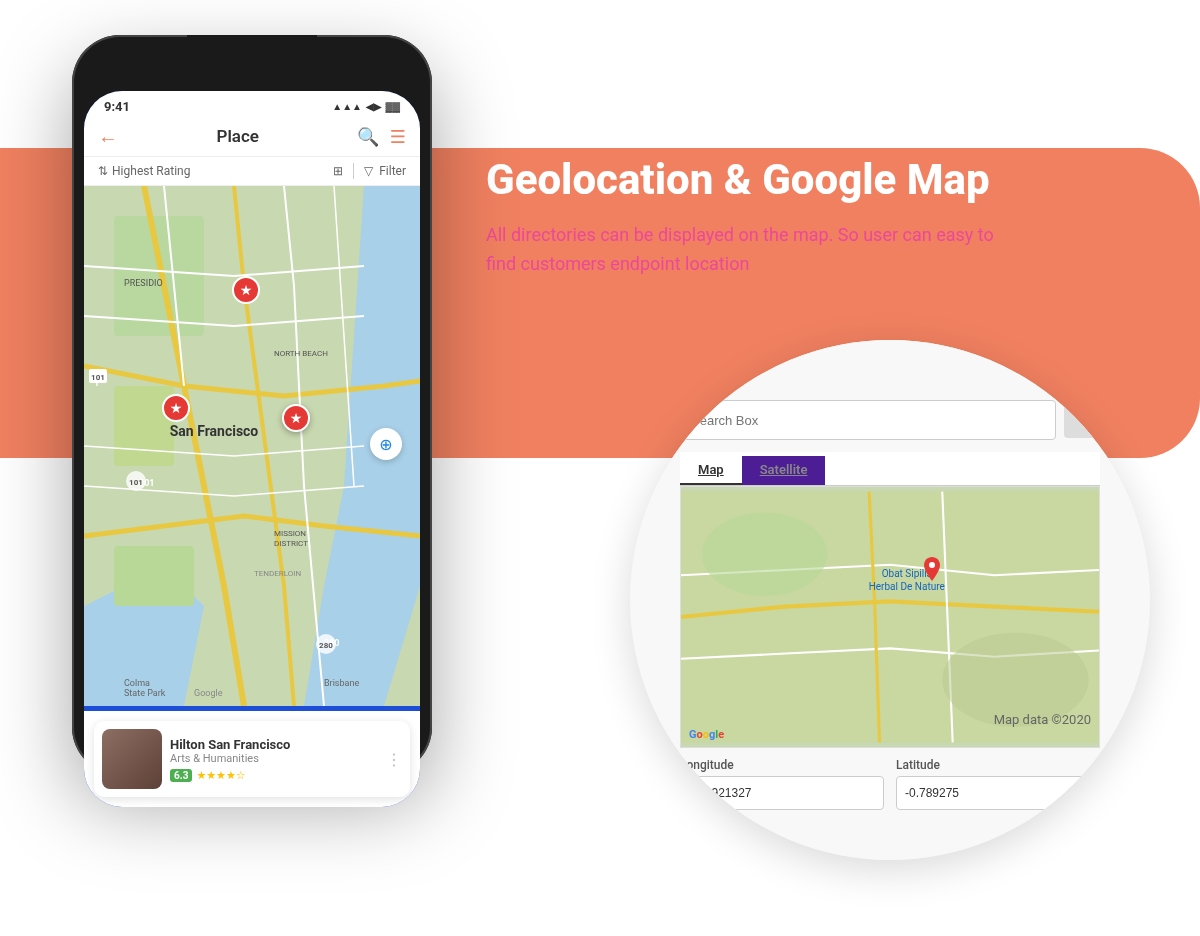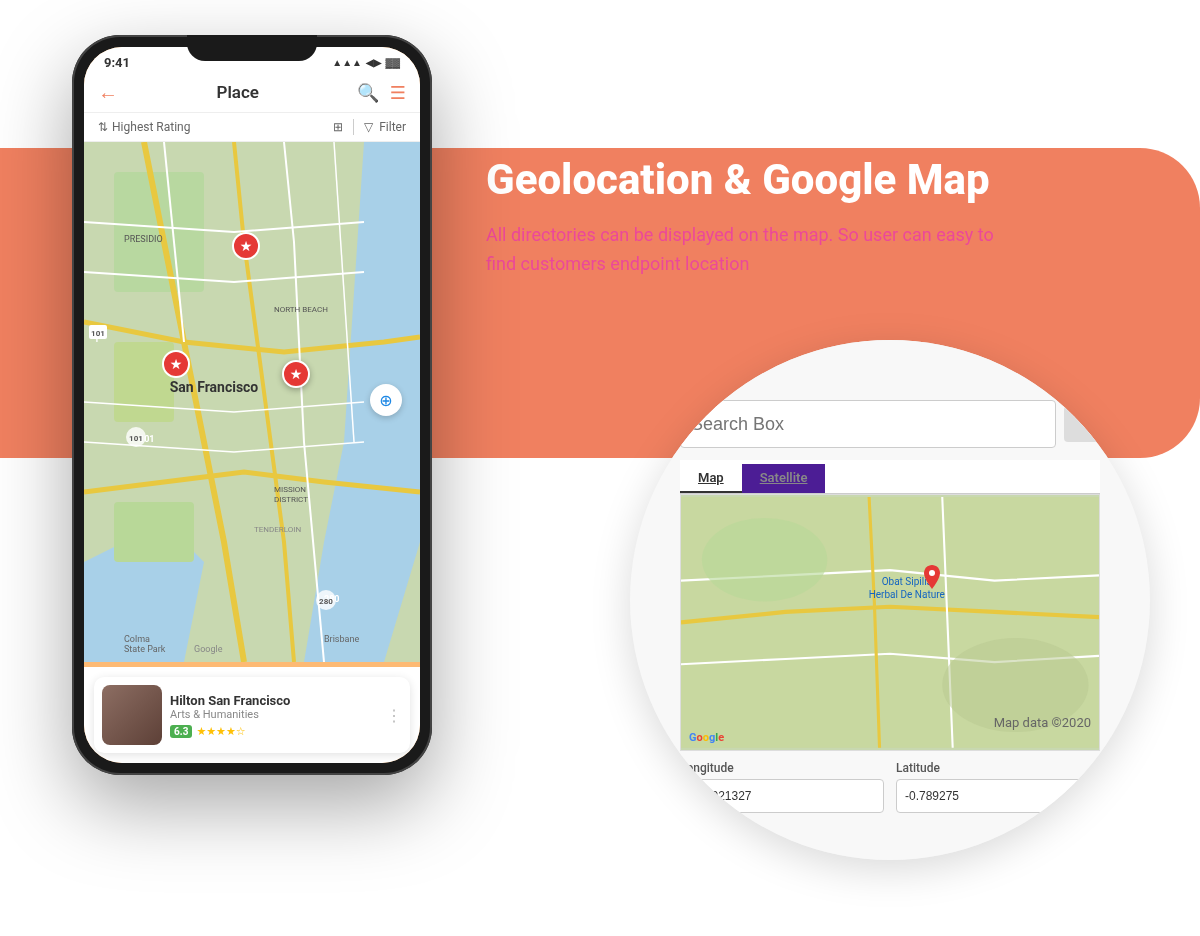--- a/index.html
+++ b/index.html
@@ -63,24 +63,25 @@
       background: #1a1a1a;
       border-radius: 48px;
       padding: 12px;
       box-shadow: 0 30px 80px rgba(0,0,0,0.35), inset 0 0 0 2px #444;
       position: relative;
     }
 
     .phone-inner {
       width: 100%;
       height: 100%;
-      background: #fdba74;
+      background: #1d4ed8;
       border-radius: 38px;
       overflow: hidden;
       position: relative;
+      margin-top: 44px;
     }
 
     
     .phone-notch {
       position: absolute;
       top: 0;
       left: 50%;
       transform: translateX(-50%);
       width: 130px;
       height: 26px;
@@ -269,25 +270,25 @@
     
     .search-row {
       display: flex;
       gap: 8px;
       margin-bottom: 12px;
       align-items: center;
     }
 
     .search-box-input {
       flex: 1;
-      height: 48px;
+      height: 40px;
       border: 1px solid #ccc;
       border-radius: 4px;
       padding: 0 10px;
-      font-size: 18px;
+      font-size: 13px;
       color: #555;
       background: #fff;
     }
 
     .search-btn-placeholder {
       width: 36px;
       height: 36px;
       background: #ddd;
       border-radius: 4px;
     }

